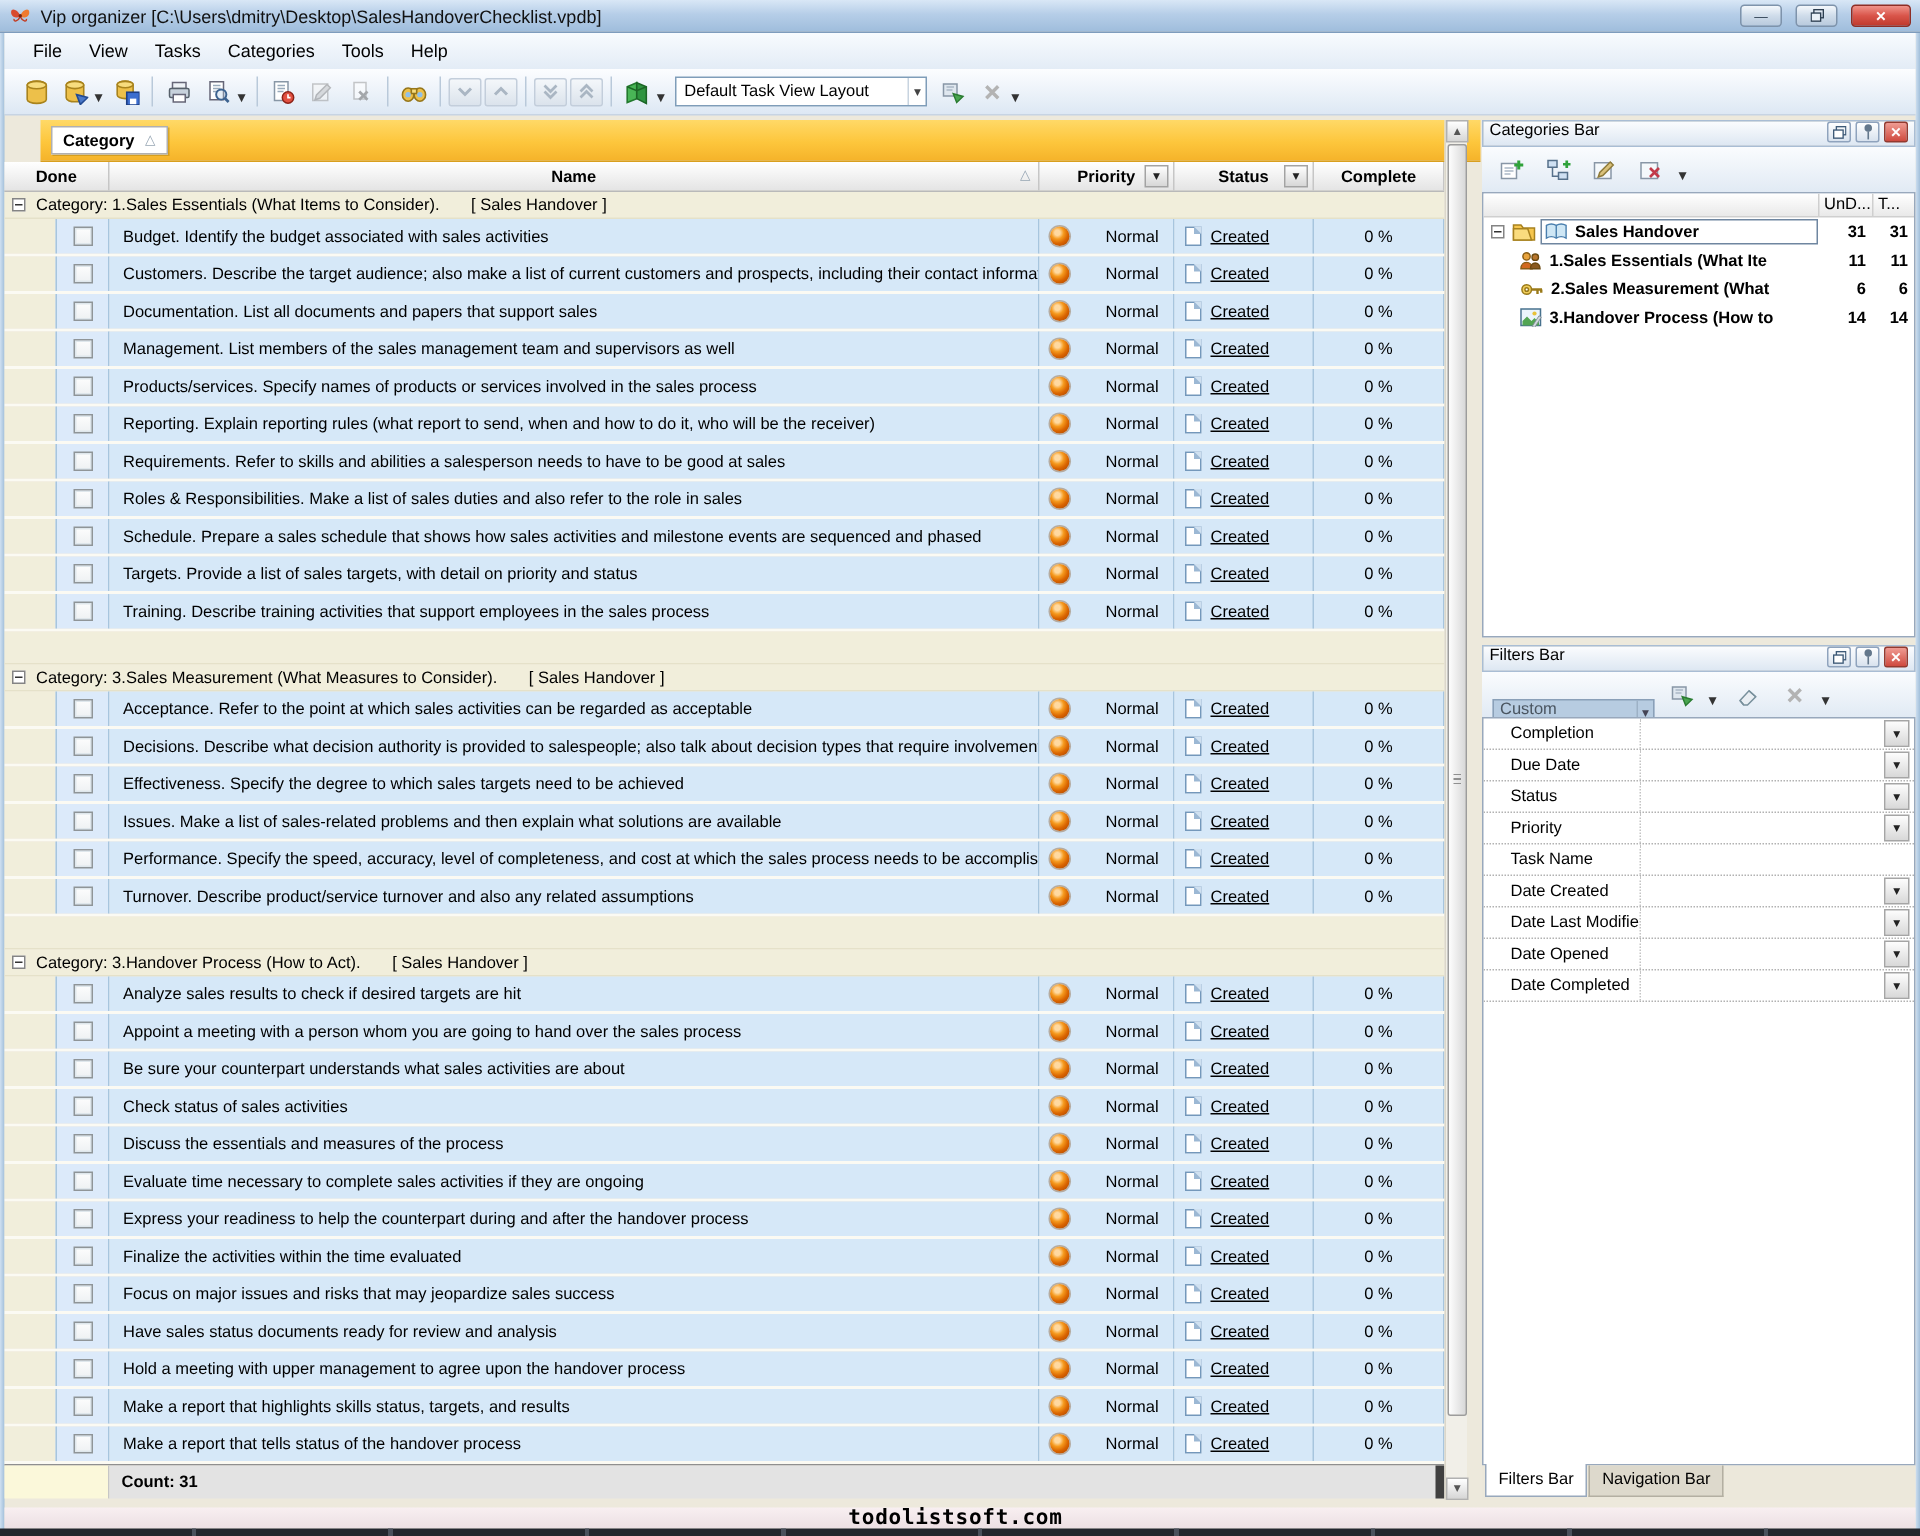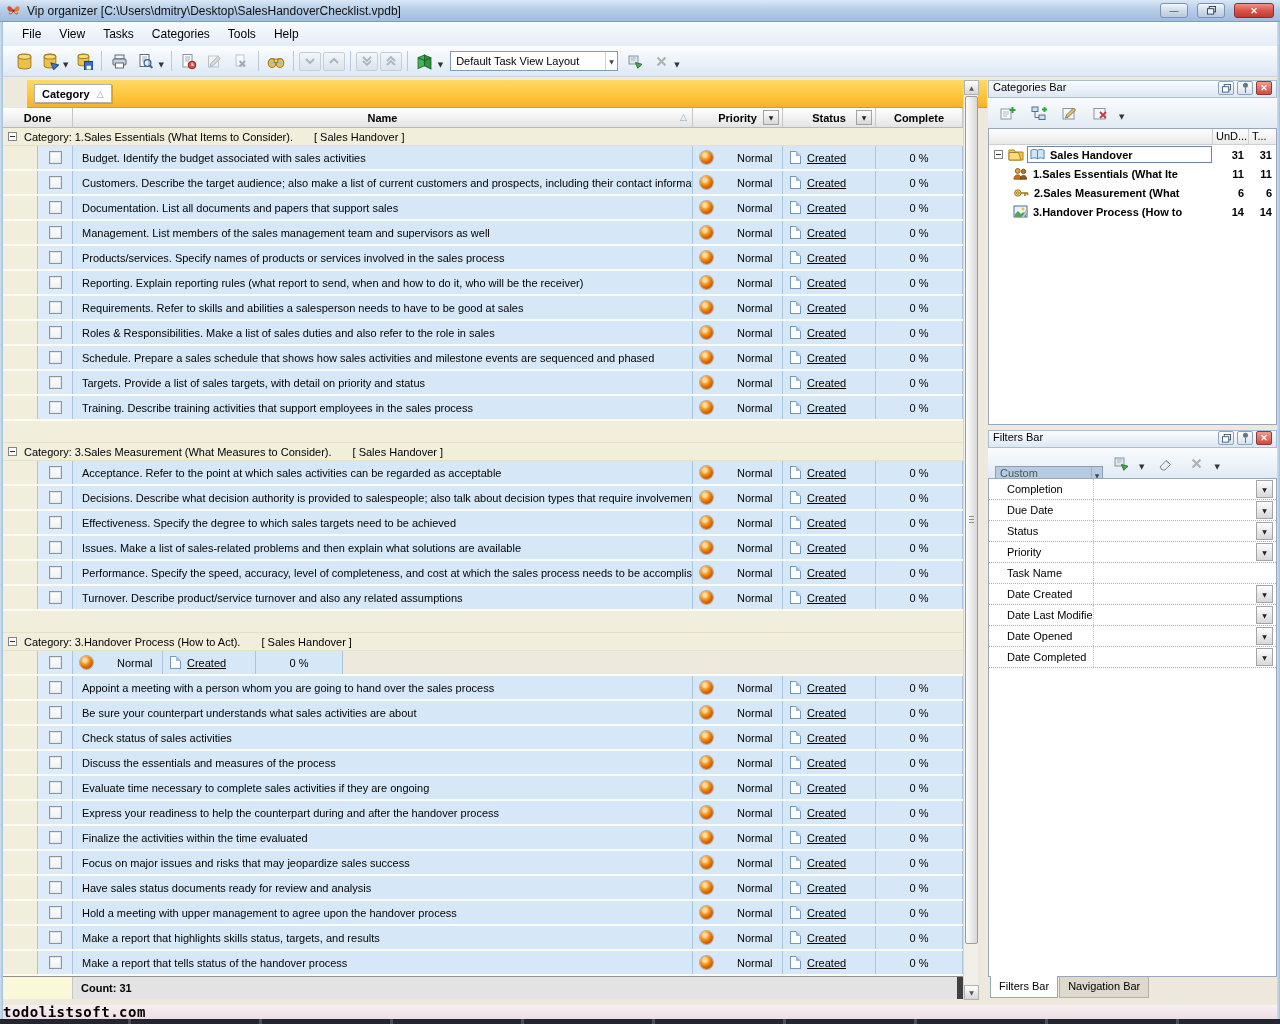--- a/index.html
+++ b/index.html
@@ -135,21 +135,21 @@
   .f-dd { width:17px; height:18px; margin-right:3px; border:1px solid #a5a5a5;
     background:linear-gradient(#fdfdfd,#d8d8d8); display:flex; align-items:center; justify-content:center;
     font-family:"DejaVu Sans",sans-serif; font-size:6px; color:#222; }
 
   .tabsbar { position:absolute; left:988px; top:977px; width:289px; height:23px; display:flex; background:#ece8db; padding-left:2px; }
   .tab { padding:3px 8px 0; height:21px; border:1px solid #b3afa2; border-top:none; background:#ddd9cc; margin-right:1px; }
   .tab.active { background:#fff; border-color:#98a8bc; height:22px; margin-top:-1px; padding-top:4px; }
 
   
   .statusbar { position:absolute; left:3px; top:1005px; width:1274px; height:14px;
-    background:linear-gradient(#f8eff1,#ecdfe3); display:flex; align-items:center; justify-content:flex-start; padding-right:6px; }
+    background:linear-gradient(#f8eff1,#ecdfe3); display:flex; align-items:center; justify-content:center; padding-right:6px; }
   .brand { font-family:"DejaVu Sans Mono",monospace; font-weight:bold; font-size:14px; letter-spacing:.5px; }
   .edgestrip { position:absolute; left:0; top:1019px; width:1280px; height:5px; background:#23262e; }
   .edgestrip::after { content:""; display:block; height:100%;
     background:repeating-linear-gradient(90deg, transparent 0 128px, #4a505c 128px 131px); }
 
   svg { display:block; }
 </style>
 </head>
 <body>
 
@@ -623,20 +623,21 @@
       <div class="group-row">
         <span class="expander"></span>
         <span>Category: 3.Handover Process (How to Act).</span>
         <span class="gref">[ Sales Handover ]</span>
       </div>
       <div class="task-row">
         <span class="tc c-ind"></span>
         <span class="tc c-done">
           <span class="cb"></span>
         </span>
+        <span class="tc c-name">Analyze sales results to check if desired targets are hit</span>
         <span class="tc c-pri">
           <span class="ball"></span>
           <span>Normal</span>
         </span>
         <span class="tc c-stat">
           <span class="page"></span>
           <span>Created</span>
         </span>
         <span class="tc c-comp">0 %</span>
       </div>

